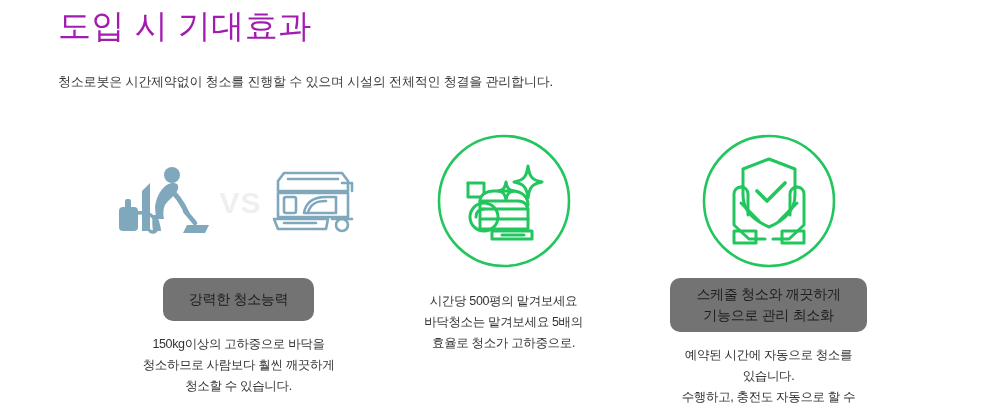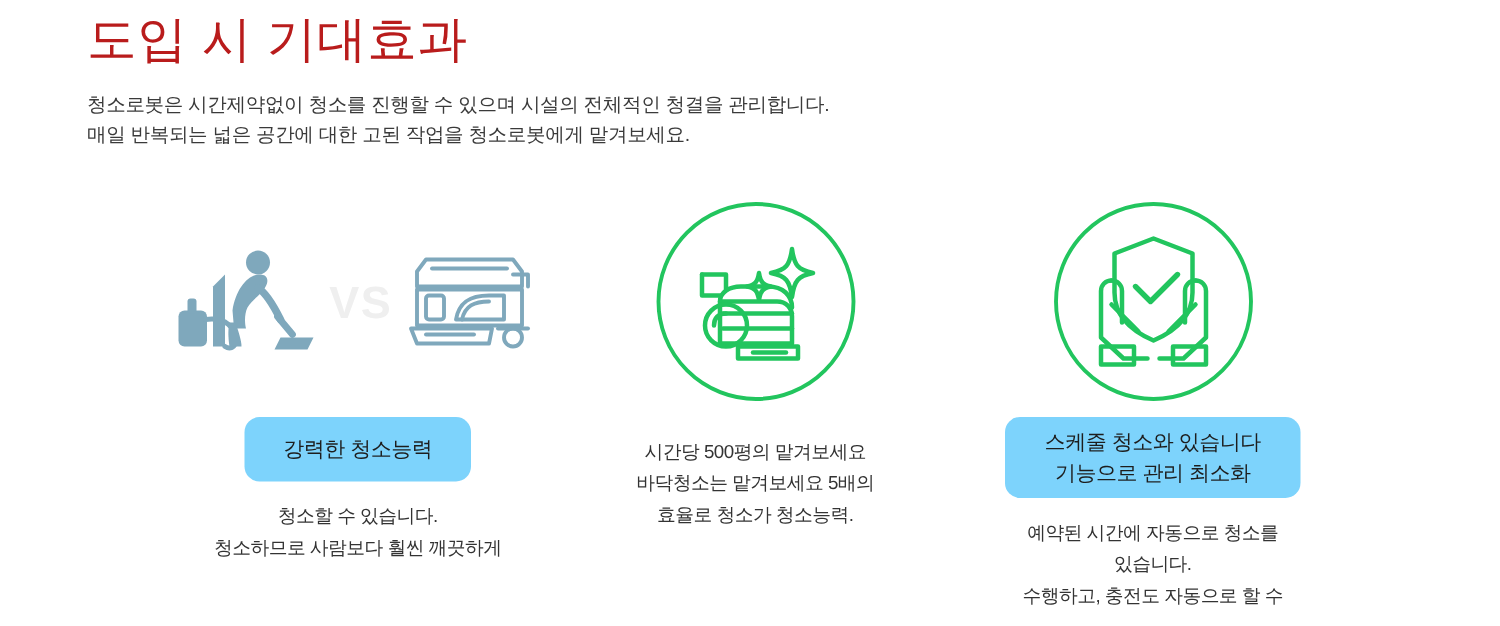--- a/index.html
+++ b/index.html
@@ -22,26 +22,26 @@
     position: absolute;
     left: 58px;
     top: 4px;
     width: 880px;
   }
   .page-title {
     font-size: 33px;
     font-weight: 400;
     letter-spacing: 0.5px;
     line-height: 44px;
-    color: #b91c1c;
+    color: #a21caf;
     margin: 0;
     white-space: pre;
   }
   .subtitle-block {
-    margin-top: 12px;
+    margin-top: 24px;
   }
   .subtitle-line {
     font-size: 13px;
     font-weight: 400;
     line-height: 20px;
     color: #3a3a3a;
     letter-spacing: -0.2px;
     white-space: pre;
   }
 
@@ -65,21 +65,21 @@
   .card-3 { margin-left: 0px; }
 
   .card-visual {
     height: 150px;
     display: flex;
     align-items: center;
     justify-content: center;
   }
 
   .card-pill {
-    background: #7dd3fc;
+    background: #737373;
     border-radius: 10px;
     min-height: 43px;
     display: flex;
     flex-direction: column;
     align-items: center;
     justify-content: center;
     padding: 6px 26px;
     box-sizing: border-box;
   }
   .pill-line {
@@ -118,21 +118,20 @@
     justify-content: center;
   }
 </style>
 </head>
 <body>
 
 <div class="page-header">
   <h1 class="page-title">도입 시 기대효과</h1>
   <div class="subtitle-block">
     <div class="subtitle-line">청소로봇은 시간제약없이 청소를 진행할 수 있으며 시설의 전체적인 청결을 관리합니다.</div>
-    <div class="subtitle-line">매일 반복되는 넓은 공간에 대한 고된 작업을 청소로봇에게 맡겨보세요.</div>
   </div>
 </div>
 
 <div class="cards-row">
 
   <div class="card card-1">
     <div class="card-visual">
       <div class="vs-wrap">
 
         <span>
@@ -185,22 +184,23 @@
           </svg>
         </span>
       </div>
     </div>
 
     <div class="card-pill">
       <span class="pill-line">강력한 청소능력</span>
     </div>
 
     <div class="card-body">
+      <div class="body-line">150kg이상의 고하중으로 바닥을</div>
+      <div class="body-line">청소하므로 사람보다 훨씬 깨끗하게</div>
       <div class="body-line">청소할 수 있습니다.</div>
-      <div class="body-line">청소하므로 사람보다 훨씬 깨끗하게</div>
     </div>
   </div>
 
   <div class="card card-2">
     <div class="card-visual">
       <span>
         <svg width="136" height="136" viewBox="0 0 136 136" fill="none" stroke="#22c55e" stroke-width="3" stroke-linejoin="round" stroke-linecap="round" aria-hidden="true">
 
           <circle cx="68" cy="68" r="65" stroke-width="2.6"></circle>
 
@@ -225,21 +225,21 @@
           <path d="M56 98 L96 98 L96 106 L56 106 Z"></path>
           <path d="M66 102 L88 102"></path>
         </svg>
       </span>
     </div>
 
 
     <div class="card-body">
       <div class="body-line">시간당 500평의 맡겨보세요</div>
       <div class="body-line">바닥청소는 맡겨보세요 5배의</div>
-      <div class="body-line">효율로 청소가 청소능력.</div>
+      <div class="body-line">효율로 청소가 고하중으로.</div>
     </div>
   </div>
 
   <div class="card card-3">
     <div class="card-visual">
       <span>
         <svg width="136" height="136" viewBox="0 0 136 136" fill="none" stroke="#22c55e" stroke-width="3" stroke-linejoin="round" stroke-linecap="round" aria-hidden="true">
 
           <circle cx="68" cy="68" r="65" stroke-width="2.6"></circle>
 
@@ -255,21 +255,21 @@
 
           <path d="M96 54 C 100 54, 103 57, 103 61 L 103 92 L 88 106 L 72 106" stroke-width="3"></path>
           <path d="M96 54 C 92 54, 89 57, 89 61 L 89 82"></path>
           <path d="M96 70 C 92 74, 84 82, 78 88"></path>
           <rect x="81" y="98" width="22" height="12"></rect>
         </svg>
       </span>
     </div>
 
     <div class="card-pill">
-      <span class="pill-line">스케줄 청소와 있습니다</span>
+      <span class="pill-line">스케줄 청소와 깨끗하게</span>
       <span class="pill-line">기능으로 관리 최소화</span>
     </div>
 
     <div class="card-body">
       <div class="body-line">예약된 시간에 자동으로 청소를</div>
       <div class="body-line">있습니다.</div>
       <div class="body-line">수행하고, 충전도 자동으로 할 수</div>
     </div>
   </div>
 

